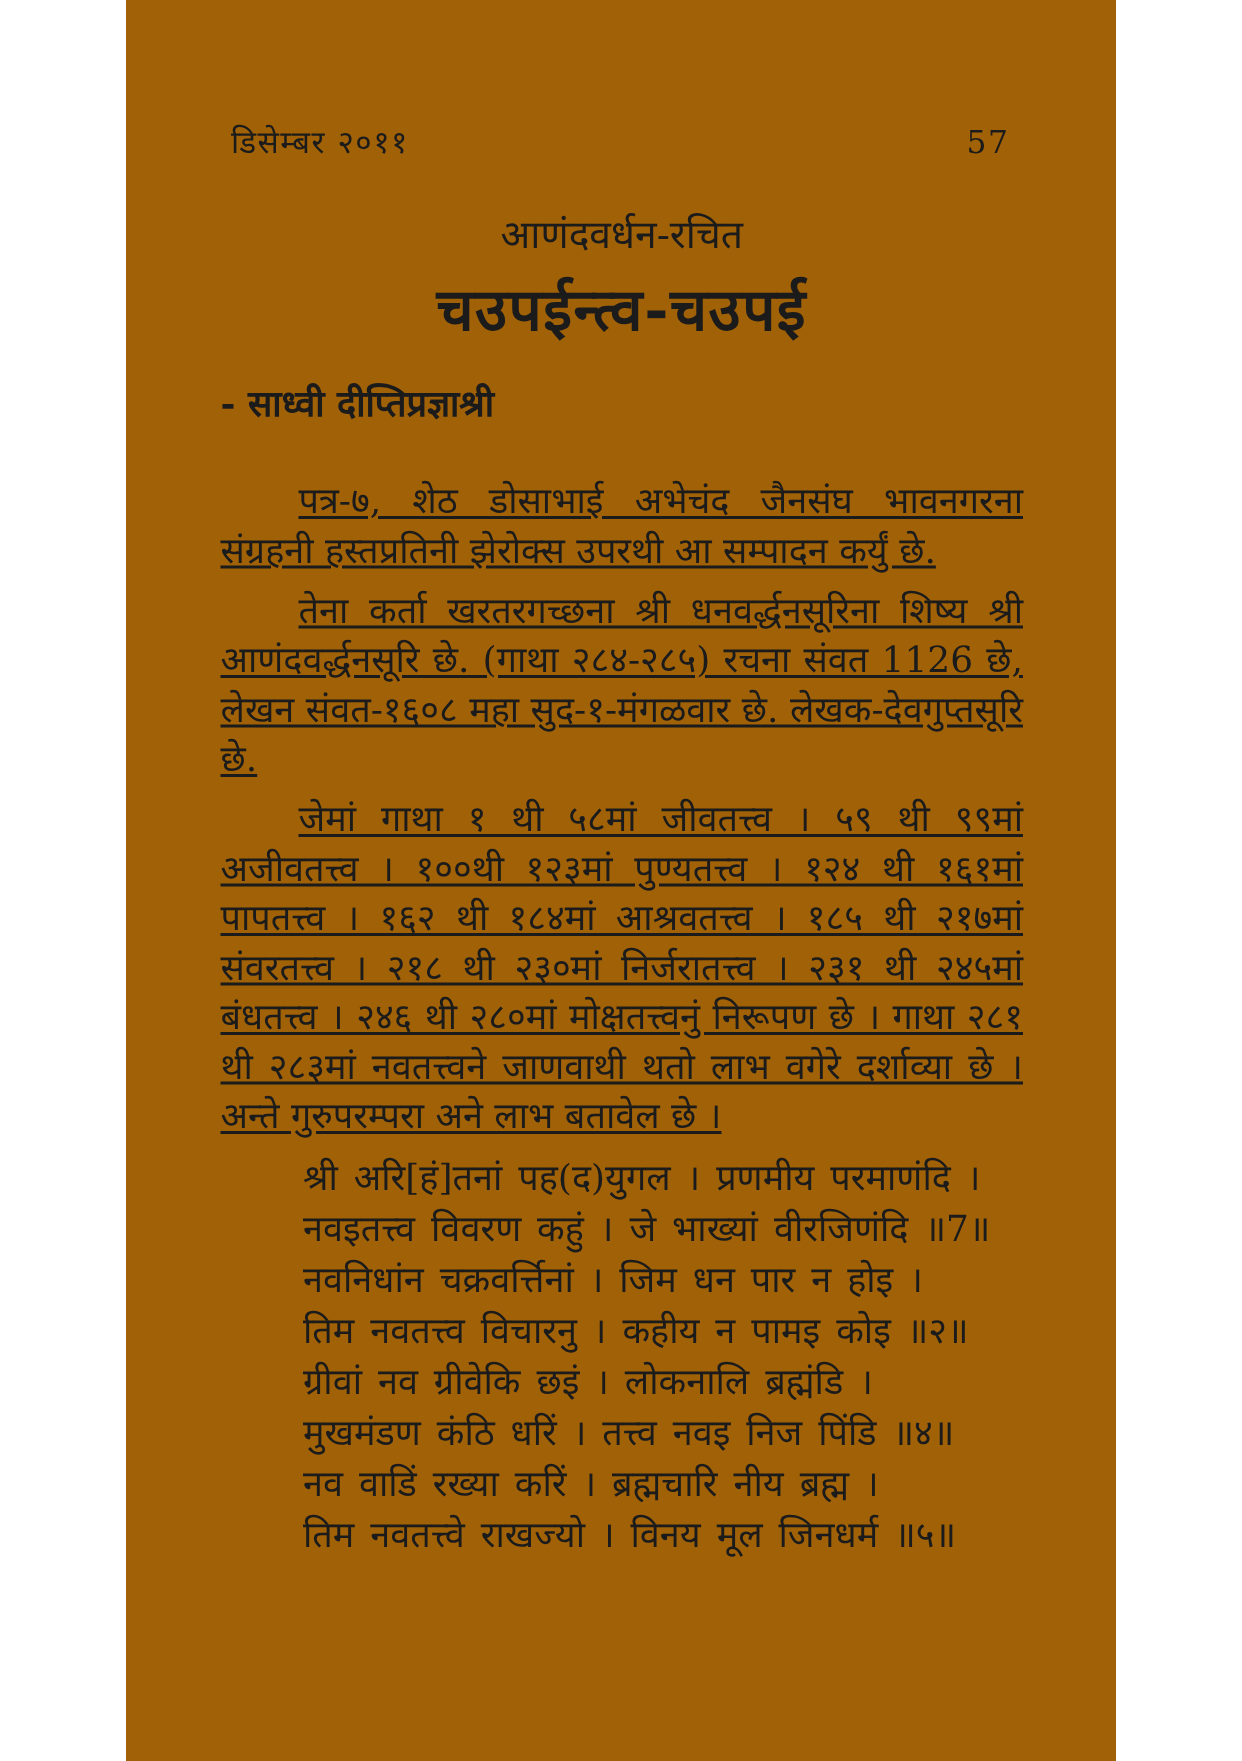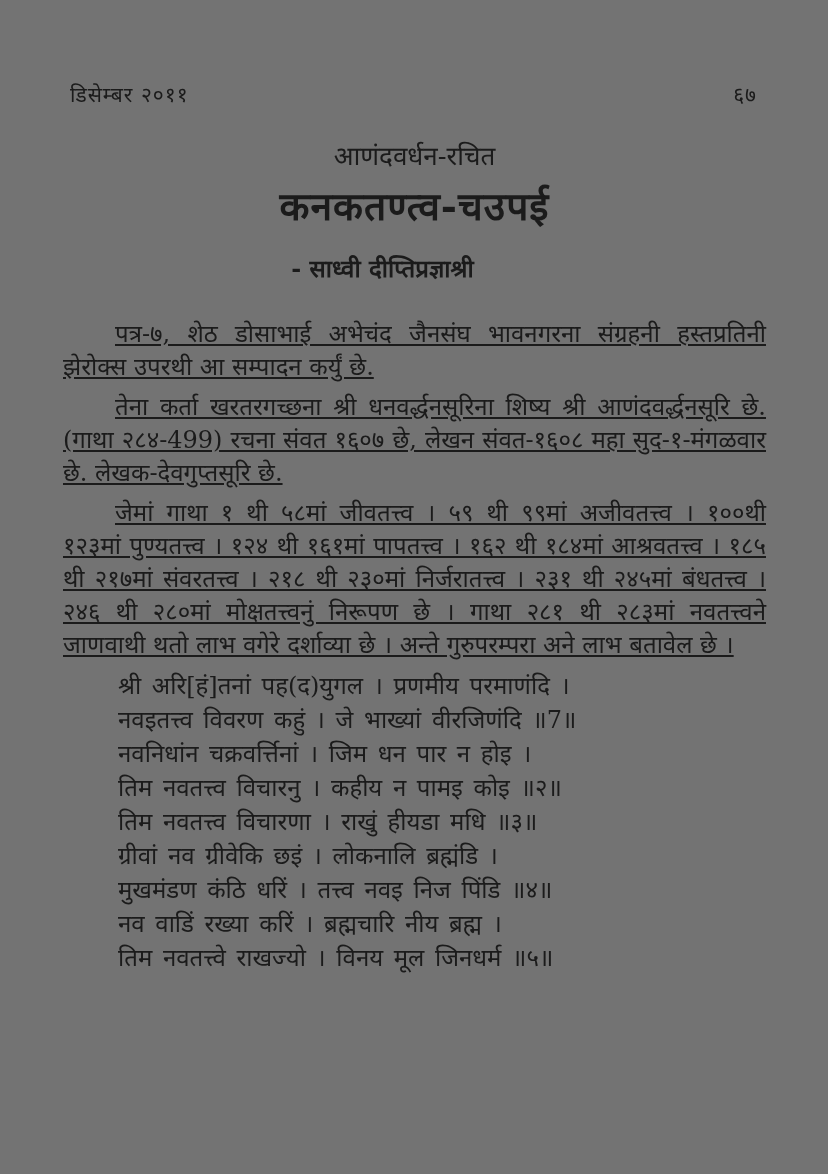--- a/index.html
+++ b/index.html
@@ -2,24 +2,24 @@
 <html><head>
 <meta charset="utf-8">
 <style>
   html, body {
     margin: 0;
     padding: 0;
     background: #ffffff;
   }
   .page {
     position: relative;
-    width: 828px;
+    width: 660px;
     height: 1174px;
     margin: 0 auto;
-    background: #737373;
+    background: #a16207;
     color: #1b1b1b;
     font-family: "DejaVu Serif", "Liberation Serif", serif;
     box-sizing: border-box;
     padding: 80px 62px 0 63px;
     overflow: hidden;
   }
   .hdr {
     display: flex;
     justify-content: space-between;
     align-items: baseline;
@@ -33,21 +33,21 @@
     margin-top: 29px;
   }
   .doc-title {
     text-align: center;
     font-size: 39px;
     font-weight: bold;
     margin-top: 5px;
     letter-spacing: 1px;
   }
   .author {
-    text-align: center;
+    text-align: left;
     font-size: 24px;
     font-weight: bold;
     padding-right: 64px;
     margin-top: 20px;
   }
   .body-text {
     margin-top: 34px;
     font-size: 24px;
     line-height: 33px;
     text-align: justify;
@@ -67,40 +67,39 @@
     word-spacing: 3px;
   }
 </style>
 </head>
 <body>
 
 <div class="page">
 
   <div class="hdr">
     <span>डिसेम्बर २०११</span>
-    <span>६७</span>
+    <span>57</span>
   </div>
 
   <div class="byline-top">आणंदवर्धन-रचित</div>
 
-  <h1 class="doc-title" style="margin:5px 0 0 0;">कनकतण्त्व-चउपई</h1>
+  <h1 class="doc-title" style="margin:5px 0 0 0;">चउपईन्त्व-चउपई</h1>
 
   <div class="author">- साध्वी दीप्तिप्रज्ञाश्री</div>
 
   <div class="body-text">
     <p>पत्र-७, शेठ डोसाभाई अभेचंद जैनसंघ भावनगरना संग्रहनी हस्तप्रतिनी झेरोक्स उपरथी आ सम्पादन कर्युं छे.</p>
-    <p>तेना कर्ता खरतरगच्छना श्री धनवर्द्धनसूरिना शिष्य श्री आणंदवर्द्धनसूरि छे. (गाथा २८४-499) रचना संवत १६०७ छे, लेखन संवत-१६०८ महा सुद-१-मंगळवार छे. लेखक-देवगुप्तसूरि छे.</p>
+    <p>तेना कर्ता खरतरगच्छना श्री धनवर्द्धनसूरिना शिष्य श्री आणंदवर्द्धनसूरि छे. (गाथा २८४-२८५) रचना संवत 1126 छे, लेखन संवत-१६०८ महा सुद-१-मंगळवार छे. लेखक-देवगुप्तसूरि छे.</p>
     <p>जेमां गाथा १ थी ५८मां जीवतत्त्व । ५९ थी ९९मां अजीवतत्त्व । १००थी १२३मां पुण्यतत्त्व । १२४ थी १६१मां पापतत्त्व । १६२ थी १८४मां आश्रवतत्त्व । १८५ थी २१७मां संवरतत्त्व । २१८ थी २३०मां निर्जरातत्त्व । २३१ थी २४५मां बंधतत्त्व । २४६ थी २८०मां मोक्षतत्त्वनुं निरूपण छे । गाथा २८१ थी २८३मां नवतत्त्वने जाणवाथी थतो लाभ वगेरे दर्शाव्या छे । अन्ते गुरुपरम्परा अने लाभ बतावेल छे ।</p>
   </div>
 
   <div class="verses">
     <div class="verse-line">श्री अरि[हं]तनां पह(द)युगल । प्रणमीय परमाणंदि ।</div>
     <div class="verse-line">नवइतत्त्व विवरण कहुं । जे भाख्यां वीरजिणंदि ॥7॥</div>
     <div class="verse-line">नवनिधांन चक्रवर्त्तिनां । जिम धन पार न होइ ।</div>
     <div class="verse-line">तिम नवतत्त्व विचारनु । कहीय न पामइ कोइ ॥२॥</div>
-    <div class="verse-line">तिम नवतत्त्व विचारणा । राखुं हीयडा मधि ॥३॥</div>
     <div class="verse-line">ग्रीवां नव ग्रीवेकि छइं । लोकनालि ब्रह्मंडि ।</div>
     <div class="verse-line">मुखमंडण कंठि धरिं । तत्त्व नवइ निज पिंडि ॥४॥</div>
     <div class="verse-line">नव वाडिं रख्या करिं । ब्रह्मचारि नीय ब्रह्म ।</div>
     <div class="verse-line">तिम नवतत्त्वे राखज्यो । विनय मूल जिनधर्म ॥५॥</div>
   </div>
 
 </div>
 
 </body></html>

